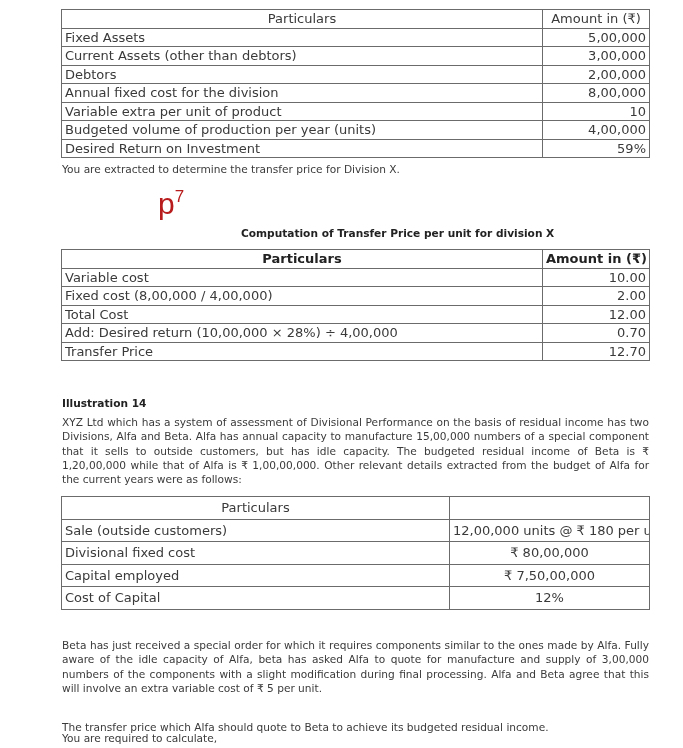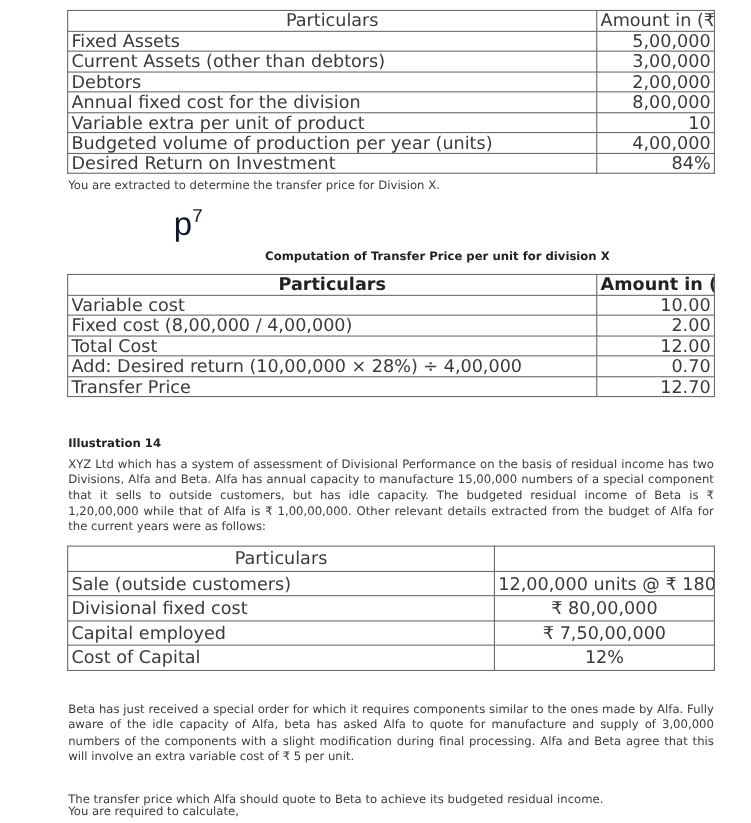--- a/index.html
+++ b/index.html
@@ -3,35 +3,35 @@
   <meta charset="utf-8">
   <style>
     html, body { margin: 0; padding: 0; background: #ffffff; }
     body {
       width: 683px; height: 748px; position: relative; overflow: hidden;
       font-family: "DejaVu Sans", sans-serif; color: #333333;
     }
     .abs { position: absolute; }
     table.grid {
       position: absolute; border-collapse: collapse; table-layout: fixed;
-      font-size: 16px; color: #3a3a3a;
+      font-size: 13px; color: #3a3a3a;
     }
     table.grid td {
       border: 1px solid #6b6b6b; padding: 0 3px; height: 17.5px;
       white-space: nowrap; overflow: hidden; line-height: 17px;
     }
     td.c { text-align: center; }
     td.r { text-align: right; }
     td.b { font-weight: bold; color: #222; }
     .para {
       font-size: 10.6px; line-height: 14.3px; color: #3a3a3a;
       text-align: justify; text-align-last: left;
     }
     .line { font-size: 10.6px; color: #3a3a3a; white-space: nowrap; }
-    .pnum { font-family: "Liberation Sans", sans-serif; font-size: 30px; color: #0f172a; line-height: 30px; }
+    .pnum { font-family: "Liberation Sans", sans-serif; font-size: 30px; color: #b91c1c; line-height: 30px; }
     .pnum sup { font-size: 17px; vertical-align: 12px; }
     .title { font-size: 10.6px; font-weight: bold; color: #222; white-space: nowrap; }
     #t3 td { height: 21.5px; line-height: 21px; }
   </style>
 </head>
 <body>
 
 <table class="grid" id="t1" style="left:61px; top:9px; width:588px;">
   <colgroup>
       <col style="width:481px">
@@ -61,21 +61,21 @@
   <tr>
         <td>Variable extra per unit of product</td>
         <td class="r">10</td>
       </tr>
   <tr>
         <td>Budgeted volume of production per year (units)</td>
         <td class="r">4,00,000</td>
       </tr>
   <tr>
         <td>Desired Return on Investment</td>
-        <td class="r">84%</td>
+        <td class="r">59%</td>
       </tr>
 </tbody>
   </table>
 
 <div class="abs line" style="left:62px; top:163px;">You are extracted to determine the transfer price for Division X.</div>
 
 <div class="abs pnum" style="left:158px; top:182px;"><span>p</span><sup>7</sup></div>
 
 <div class="abs title" style="left:209px; top:227px;margin-left:32px;">Computation of Transfer Price per unit for division X</div>
 

